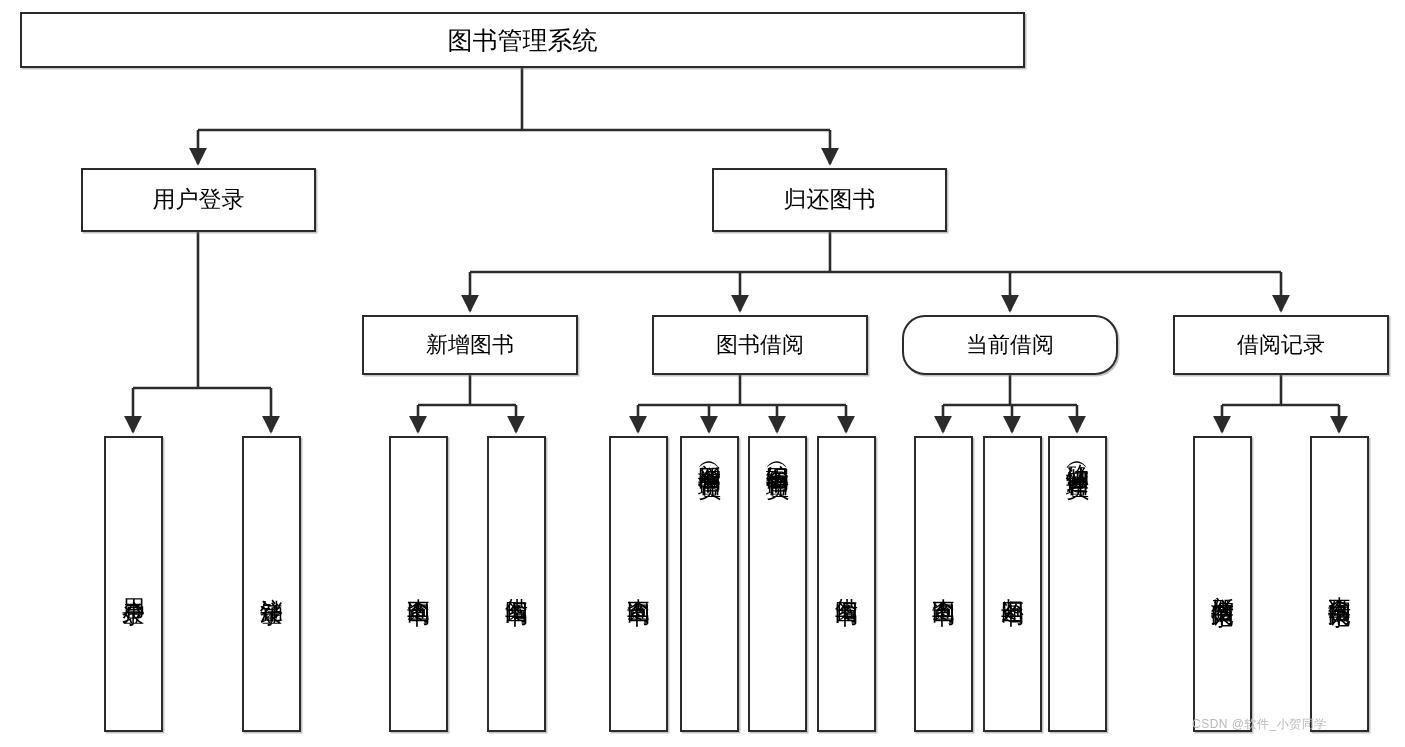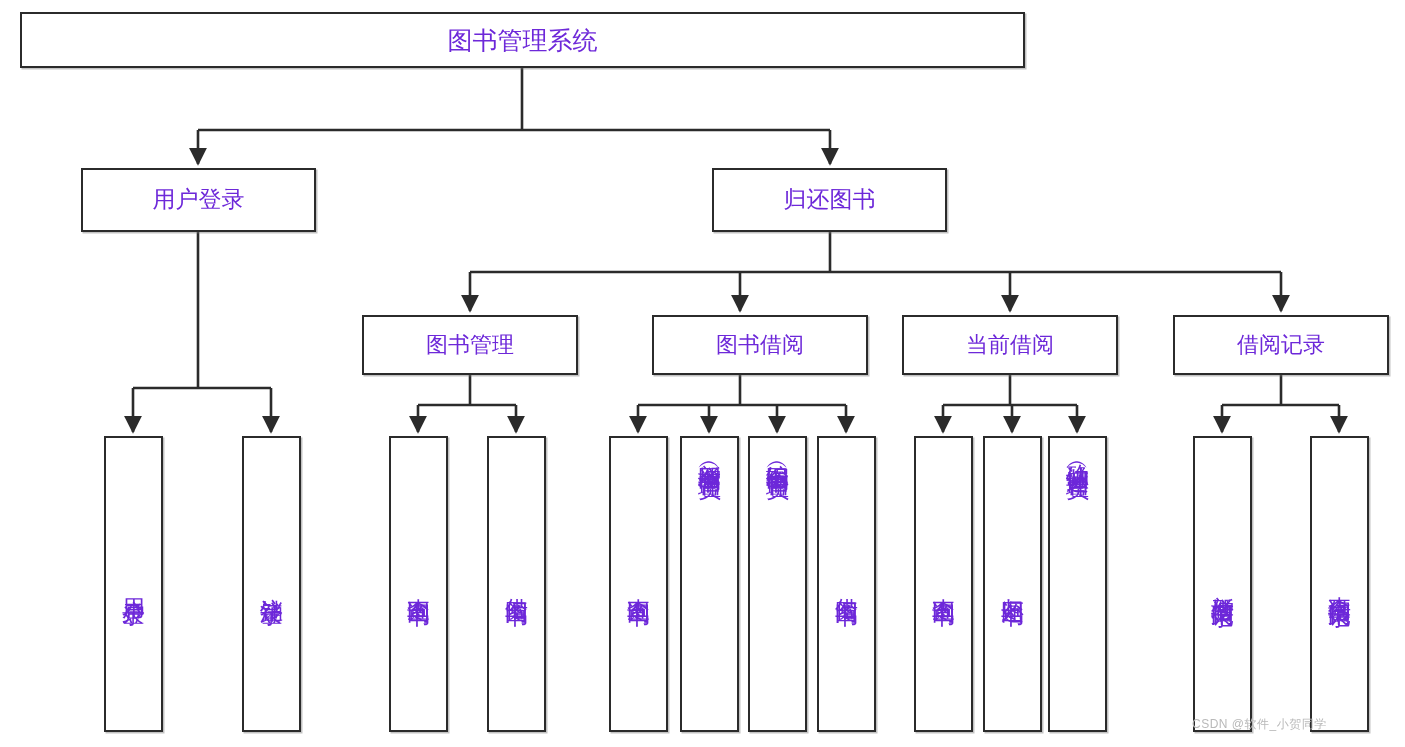--- a/index.html
+++ b/index.html
@@ -30,21 +30,21 @@
     position: absolute;
     box-sizing: border-box;
     border: 2.5px solid #2b2b2b;
     background: #ffffff;
     display: flex;
     align-items: center;
     justify-content: center;
     box-shadow: 1.5px 1.5px 0 rgba(120,120,120,0.45);
   }
   .node-label {
-    color: #6d28d9;
+    color: #000000;
     line-height: 1.12;
     text-align: center;
     white-space: pre-line;
   }
   .node.level-1 .node-label {
     font-size: 25px;
   }
   .node.level-2 .node-label {
     font-size: 23px;
   }
@@ -135,26 +135,26 @@
   </div>
 
   <div class="node level-2" style="left:81px; top:168px; width:235px; height:64px;">
     <span class="node-label">用户登录</span>
   </div>
   <div class="node level-2" style="left:712px; top:168px; width:235px; height:64px;">
     <span class="node-label">归还图书</span>
   </div>
 
   <div class="node level-3" style="left:362px; top:315px; width:216px; height:60px;">
-    <span class="node-label">图书管理</span>
+    <span class="node-label">新增图书</span>
   </div>
   <div class="node level-3" style="left:652px; top:315px; width:216px; height:60px;">
     <span class="node-label">图书借阅</span>
   </div>
-  <div class="node level-3" style="left:902px; top:315px; width:216px; height:60px;">
+  <div class="node level-3" style="left:902px; top:315px; width:216px; height:60px;border-radius:23px;">
     <span class="node-label">当前借阅</span>
   </div>
   <div class="node level-3" style="left:1173px; top:315px; width:216px; height:60px;">
     <span class="node-label">借阅记录</span>
   </div>
 
   <div class="node leaf align-mid" style="left:104px; top:436px; width:59px; height:296px;">
     <span class="node-label">用户登录</span>
   </div>
   <div class="node leaf align-mid" style="left:242px; top:436px; width:59px; height:296px;">

